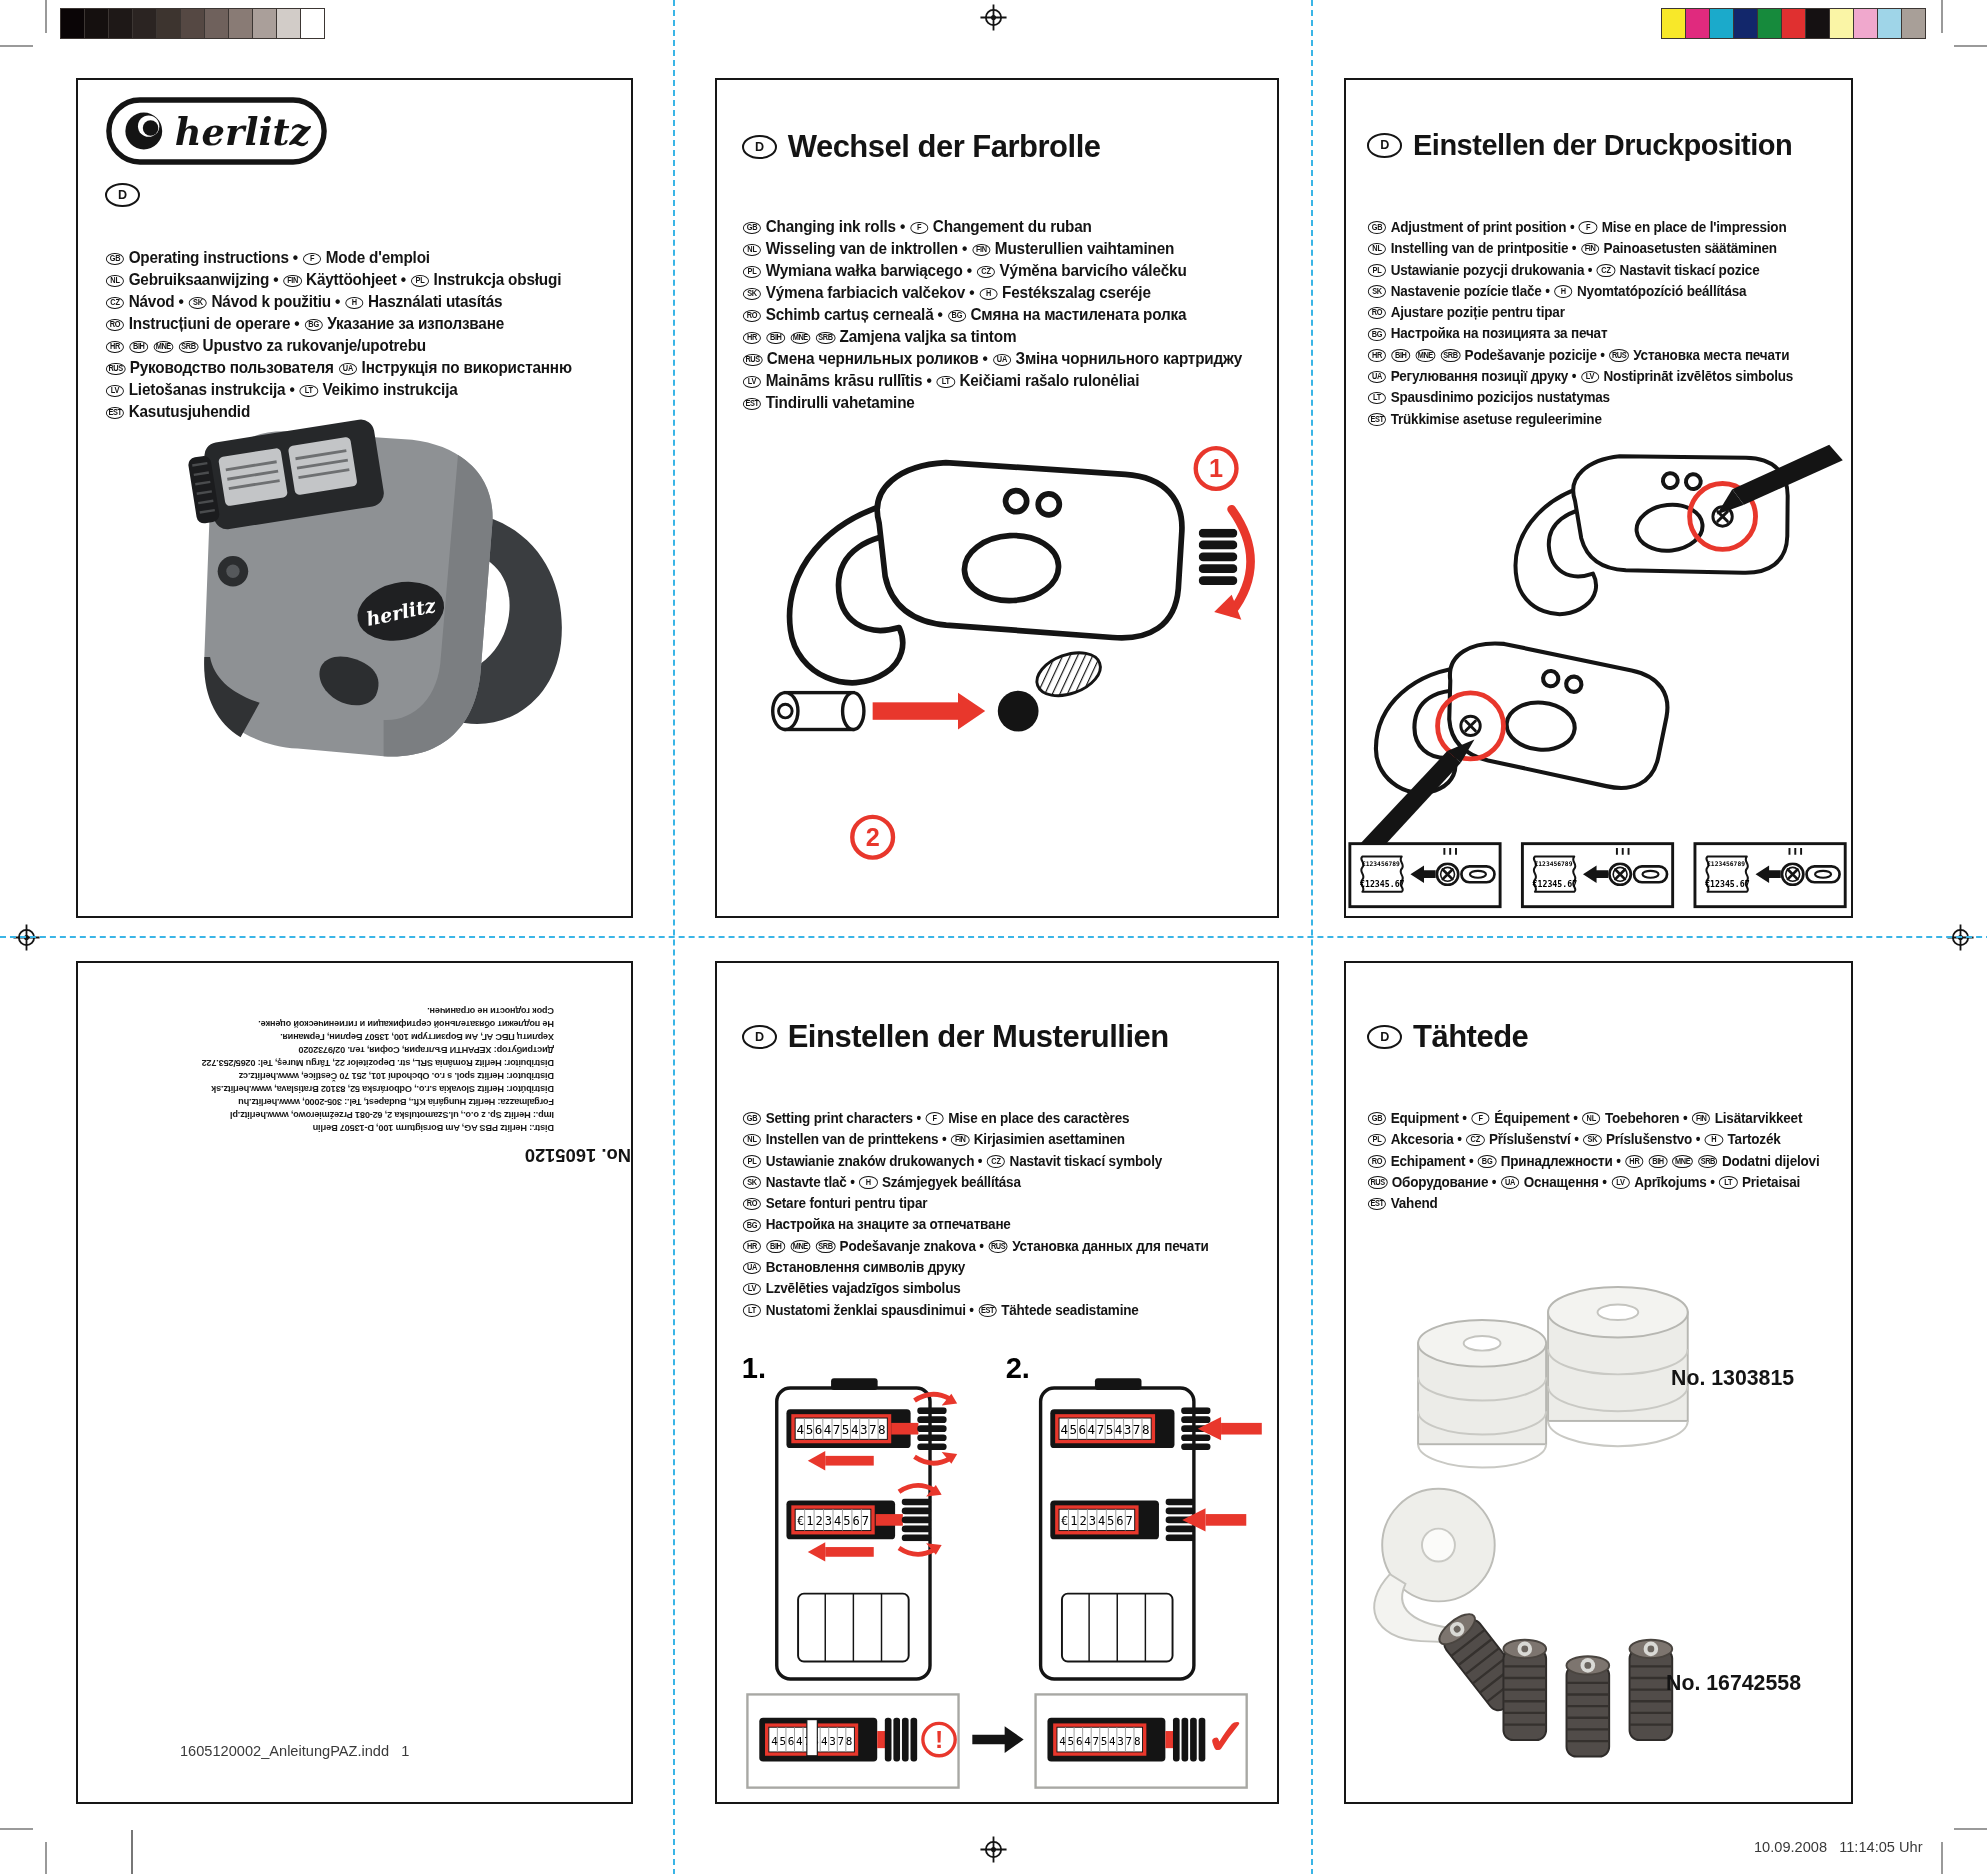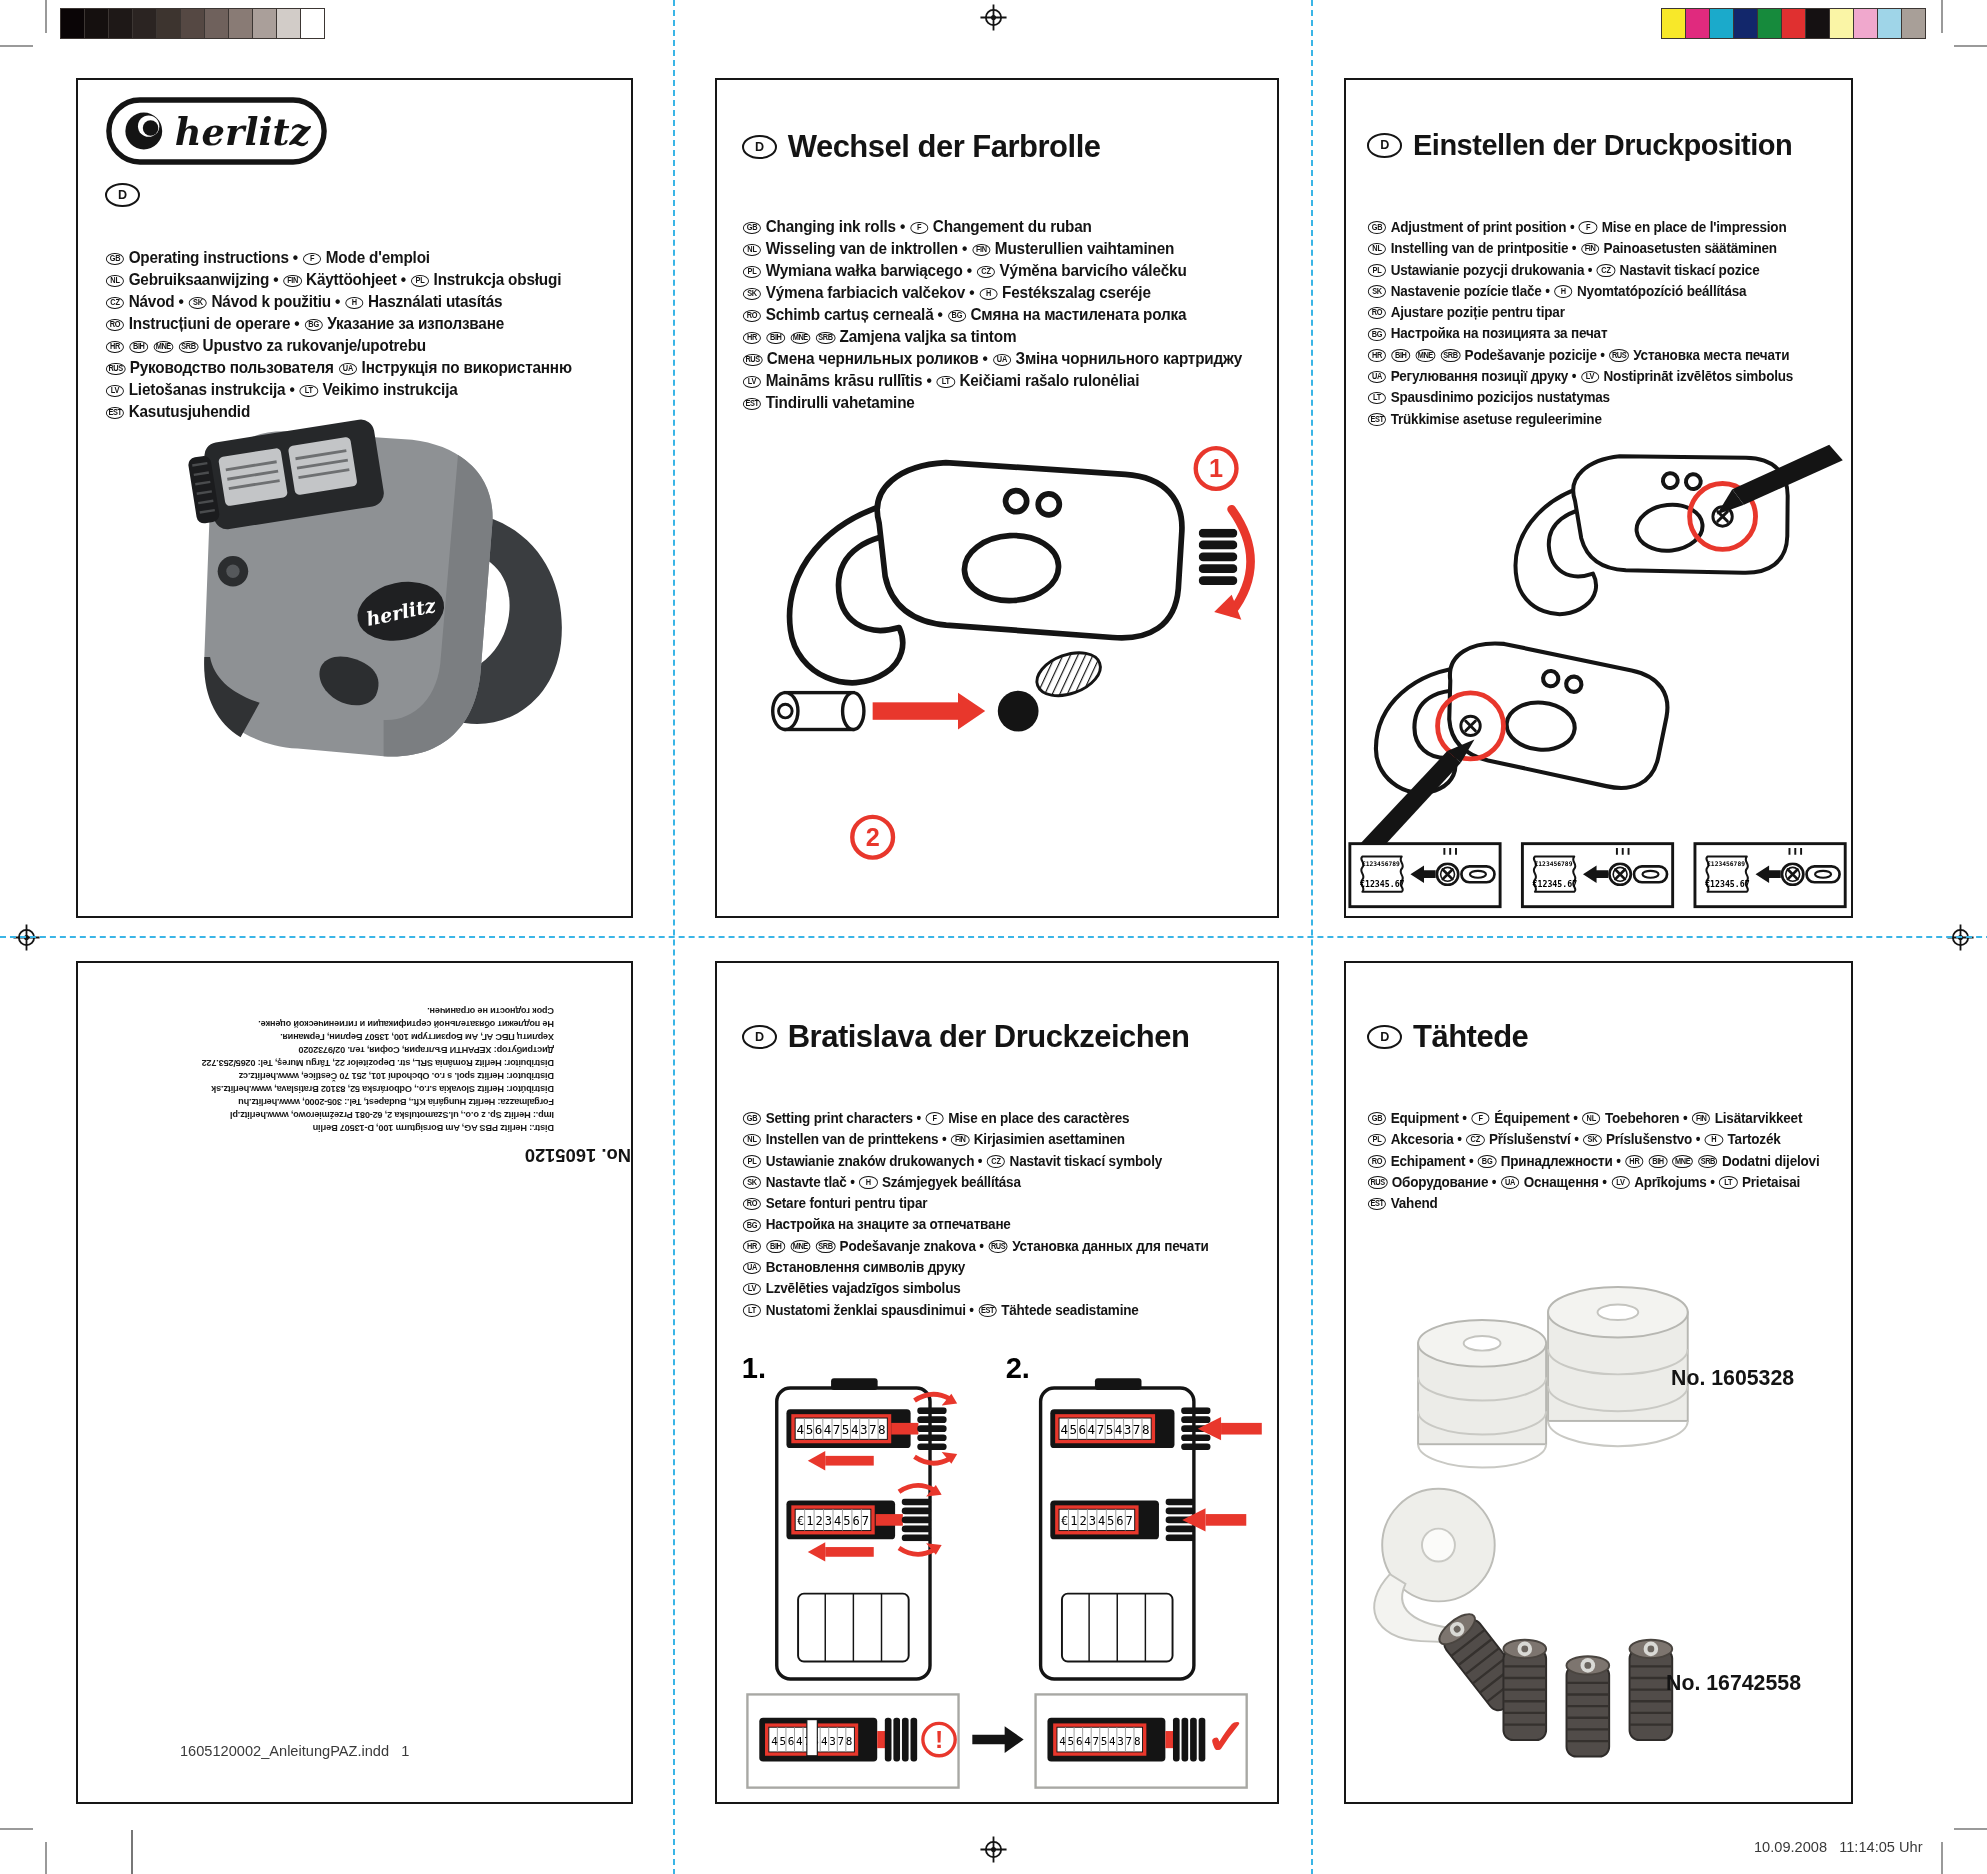--- a/index.html
+++ b/index.html
@@ -335,21 +335,21 @@
         <div>Херлитц ПБС АГ, Ам Борзигтурм 100, 13507 Берлин, Германия.</div>
         <div>Не подлежит обязательной сертификации и гигиенической оценке.</div>
         <div>Срок годности не ограничен.</div>
       </div>
     <div class="partno-rot rot180">No. 1605120</div>
   </section>
 
   <section class="panel p5">
     <div class="panel-heading h-lg" style="left:25px;top:56px;">
       <span class="oval-d">D</span>
-      <span>Bratislava der Druckzeichen</span>
+      <span>Einstellen der Musterullien</span>
     </div>
     <div class="lang-lines ll-15" style="left:25px;top:144px;">
         <div class="lang-line"><span class="badge">GB</span><span>Setting print characters • </span><span class="badge">F</span><span>Mise en place des caractères</span></div>
         <div class="lang-line"><span class="badge">NL</span><span>Instellen van de printtekens • </span><span class="badge wide">FIN</span><span>Kirjasimien asettaminen</span></div>
         <div class="lang-line"><span class="badge">PL</span><span>Ustawianie znaków drukowanych • </span><span class="badge">CZ</span><span>Nastavit tiskací symboly</span></div>
         <div class="lang-line"><span class="badge">SK</span><span>Nastavte tlač • </span><span class="badge">H</span><span>Számjegyek beállítása</span></div>
         <div class="lang-line"><span class="badge">RO</span><span>Setare fonturi pentru tipar</span></div>
         <div class="lang-line"><span class="badge">BG</span><span>Настройка на знаците за отпечатване</span></div>
         <div class="lang-line"><span class="badge">HR</span><span class="badge wide">BIH</span><span class="badge wide">MNE</span><span class="badge wide">SRB</span><span>Podešavanje znakova • </span><span class="badge wide">RUS</span><span>Установка данных для печати</span></div>
         <div class="lang-line"><span class="badge">UA</span><span>Встановлення символів друку</span></div>
@@ -502,21 +502,21 @@
 
       <g>
         <g transform="translate(78,392) rotate(-38)">
             <use href="#ink-roller" width="48" height="110"></use>
           </g>
         <use href="#ink-roller" x="150" y="395" width="48" height="110"></use>
         <use href="#ink-roller" x="215" y="412" width="48" height="110"></use>
         <use href="#ink-roller" x="280" y="395" width="48" height="110"></use>
       </g>
     </svg>
-    <div class="partno" style="left:325px;top:403px;">No. 1605328</div>
+    <div class="partno" style="left:325px;top:403px;">No. 1303815</div>
     <div class="partno" style="left:320px;top:708px;">No. 16742558</div>
   </section>
 
   <div class="footer-text" style="left:180px;top:1743px;">1605120002_AnleitungPAZ.indd   1</div>
   <div class="footer-text" style="left:1754px;top:1839px;">10.09.2008   11:14:05 Uhr</div>
 
 </div>
 
 
 </body></html>

